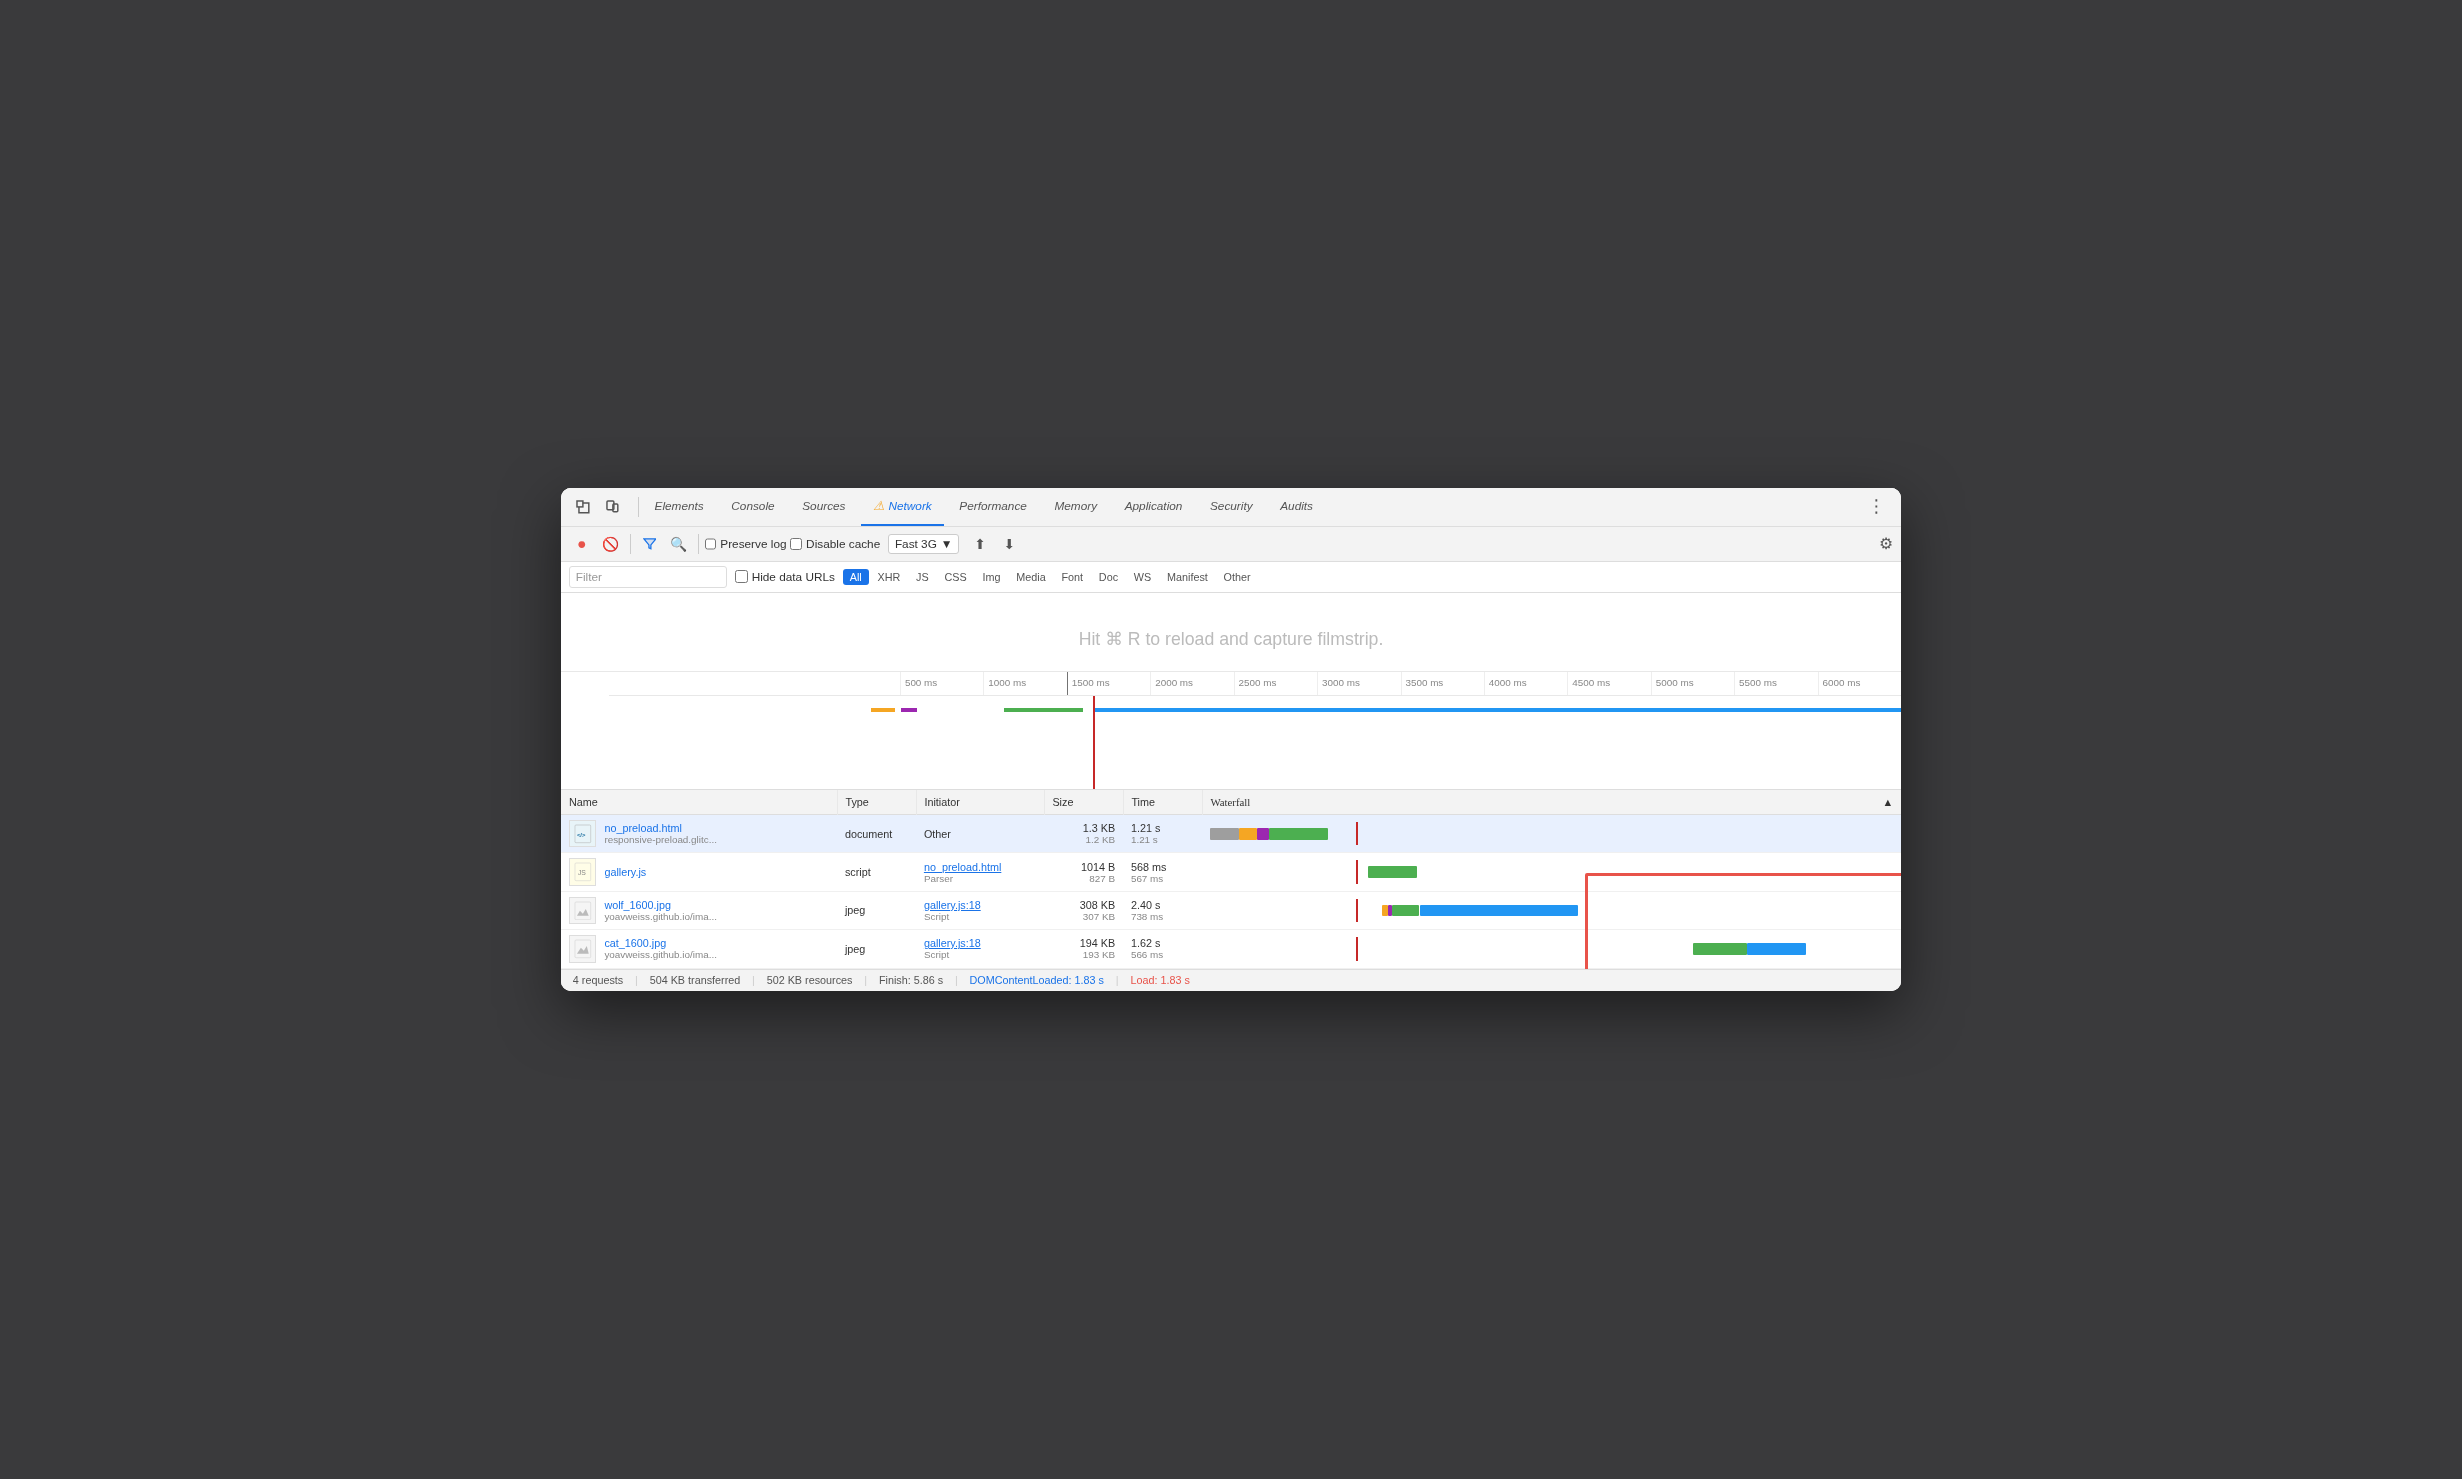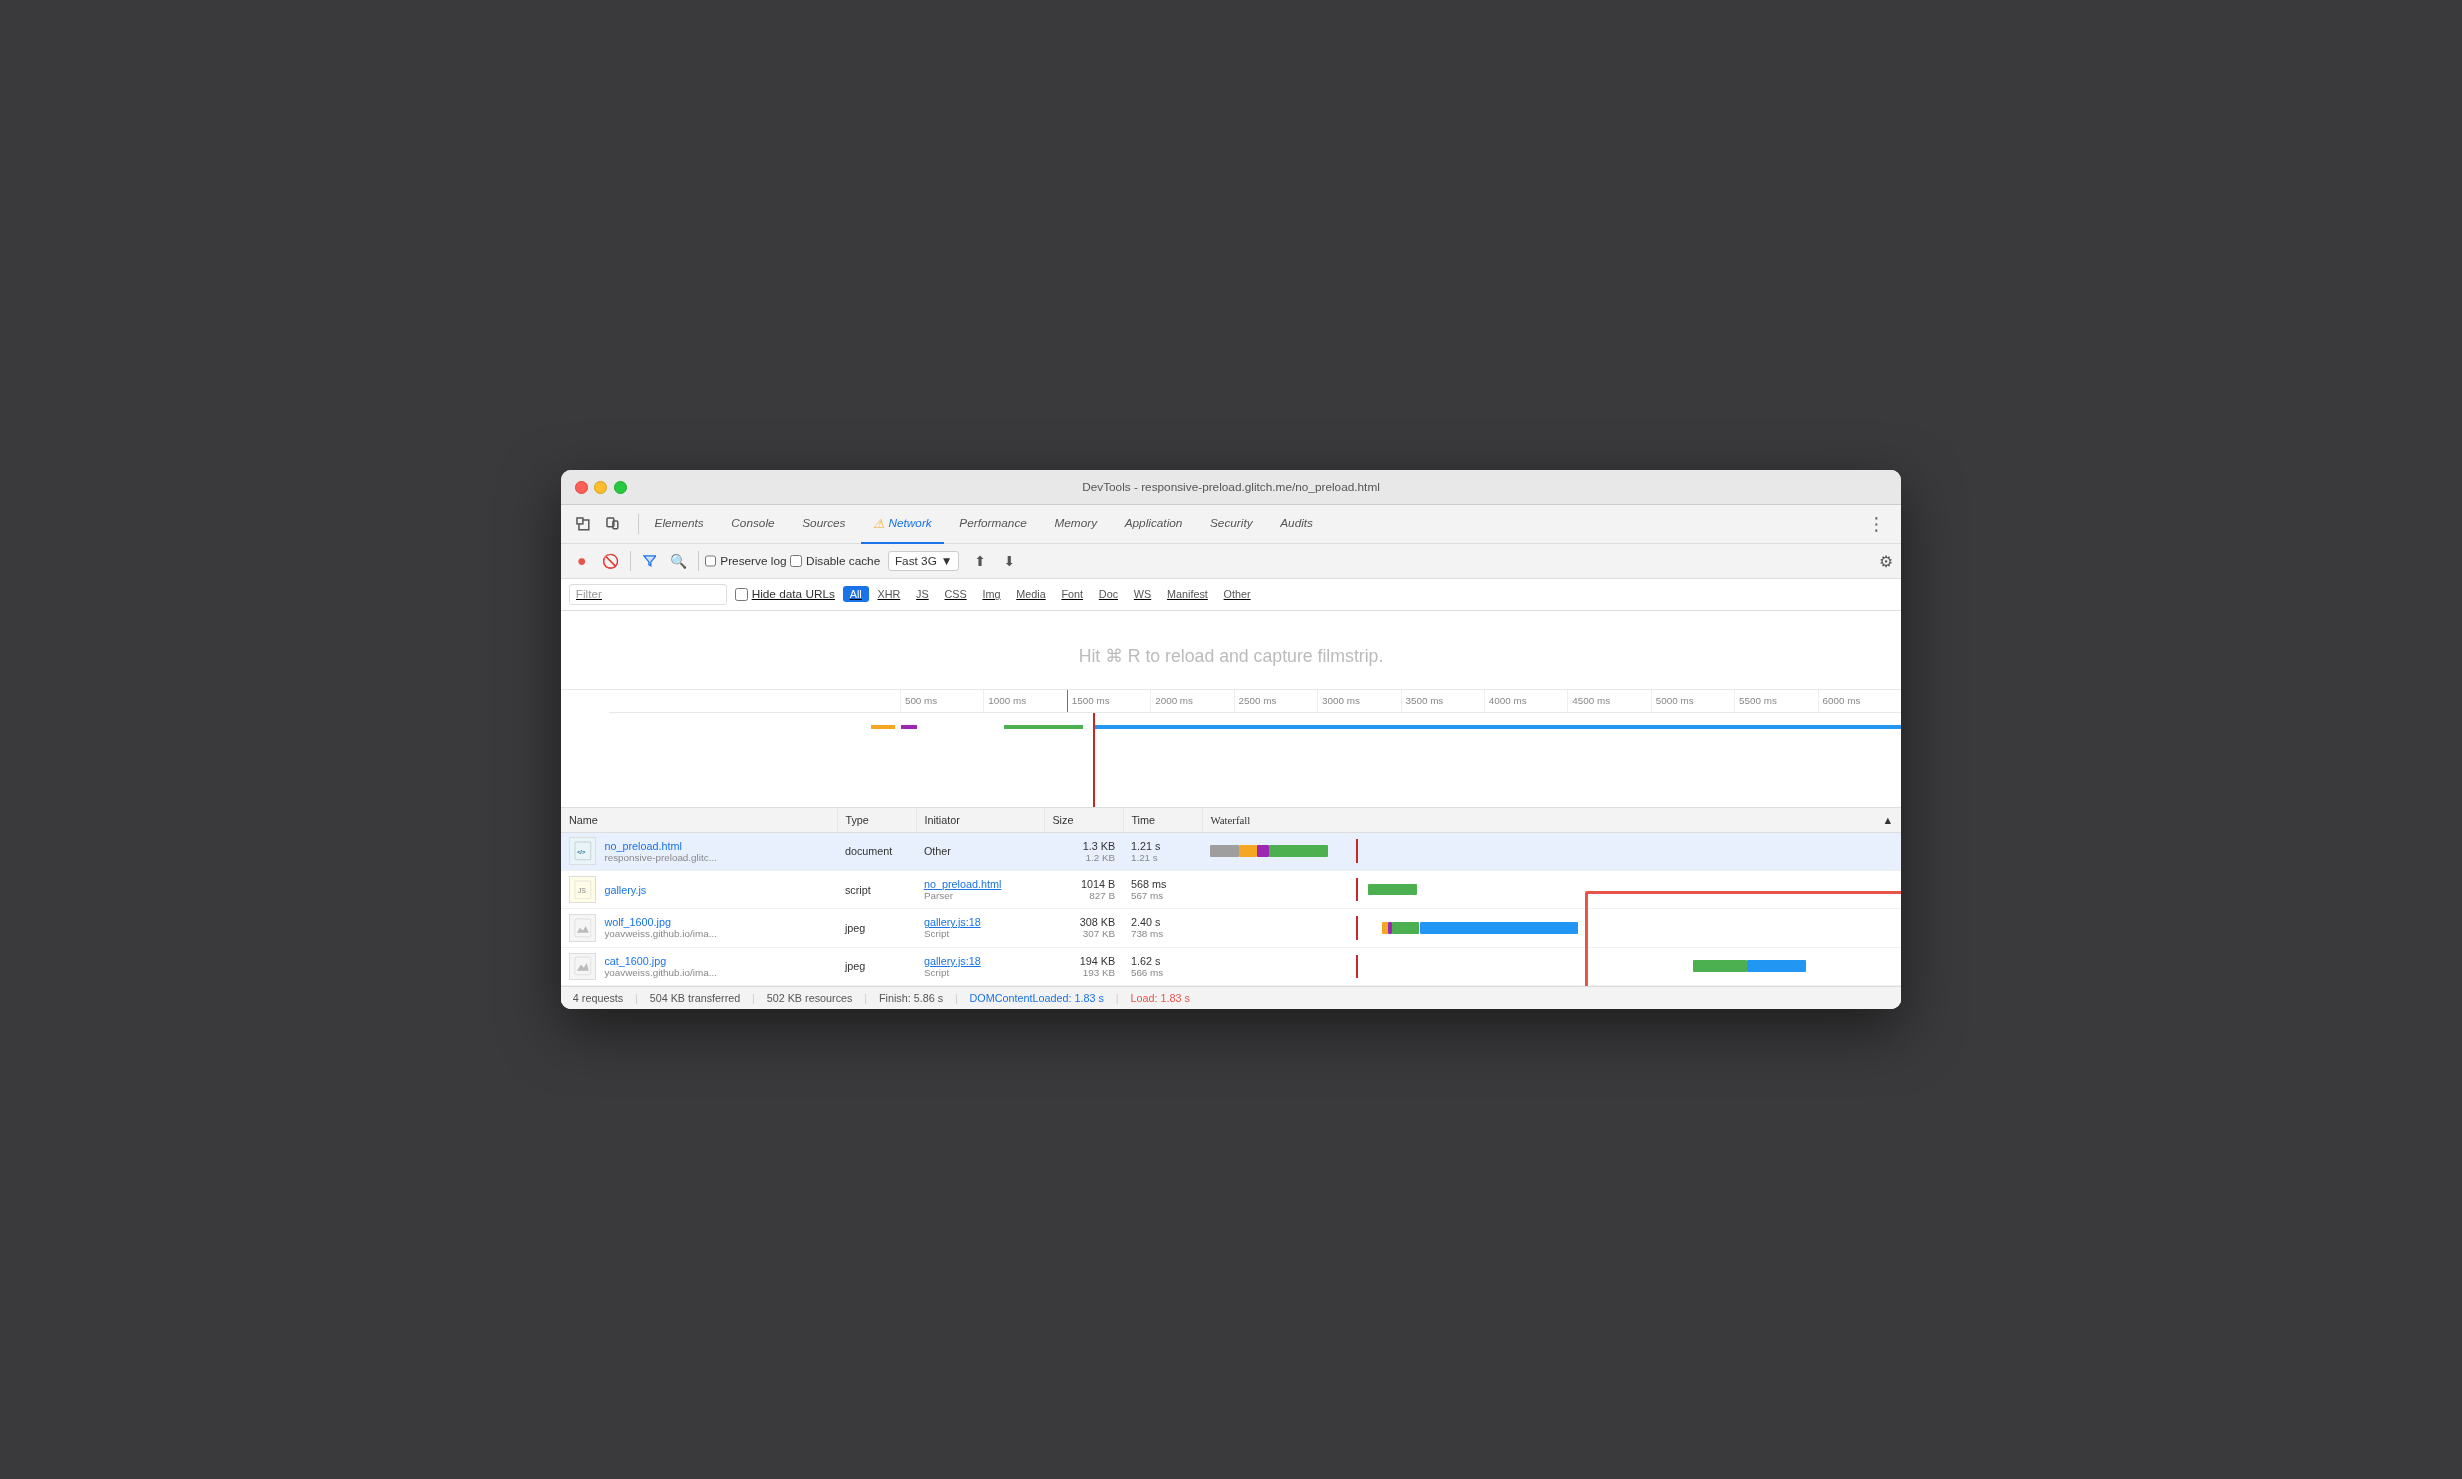--- a/index.html
+++ b/index.html
@@ -190,21 +190,20 @@
     }
     
     .filter-bar {
       display: flex;
       align-items: center;
       padding: 3.9px 7.9px;
       border-bottom: 1px solid #ddd;
       background: #fff;
       gap: 7.9px;
       height: 31.5px;
-      text-decoration: underline;
     }
     .filter-input {
       border: 1px solid #ddd;
       border-radius: 3px;
       padding: 2px 5.9px;
       font-size: 11.8px;
       width: 158px;
       height: 21.7px;
       color: #333;
       outline: none;
@@ -374,28 +373,20 @@
     .col-initiator { width: 128px; }
     .col-size { width: 79px; }
     .col-time { width: 79px; }
     .col-waterfall { }
   </style>
 </head>
 <body>
 
 <div class="window">
 
-  <div class="title-bar">
-    <div class="traffic-lights">
-      <div class="traffic-light tl-close"></div>
-      <div class="traffic-light tl-min"></div>
-      <div class="traffic-light tl-max"></div>
-    </div>
-    <span class="title-text">DevTools - responsive-preload.glitch.me/no_preload.html</span>
-  </div>
 
   <div class="devtools-body">
 
     <div class="nav-bar">
       <div class="nav-icons">
         <div class="nav-icon-btn">
           <svg width="13.8" height="13.8" viewBox="0 0 14 14" fill="none">
             <rect x="1" y="1" width="6" height="6" stroke="#555" stroke-width="1.5" fill="none"></rect>
             <path d="M3 7 L3 13 L13 13 L13 3 L7 3" stroke="#555" stroke-width="1.5" fill="none"></path>
           </svg>

